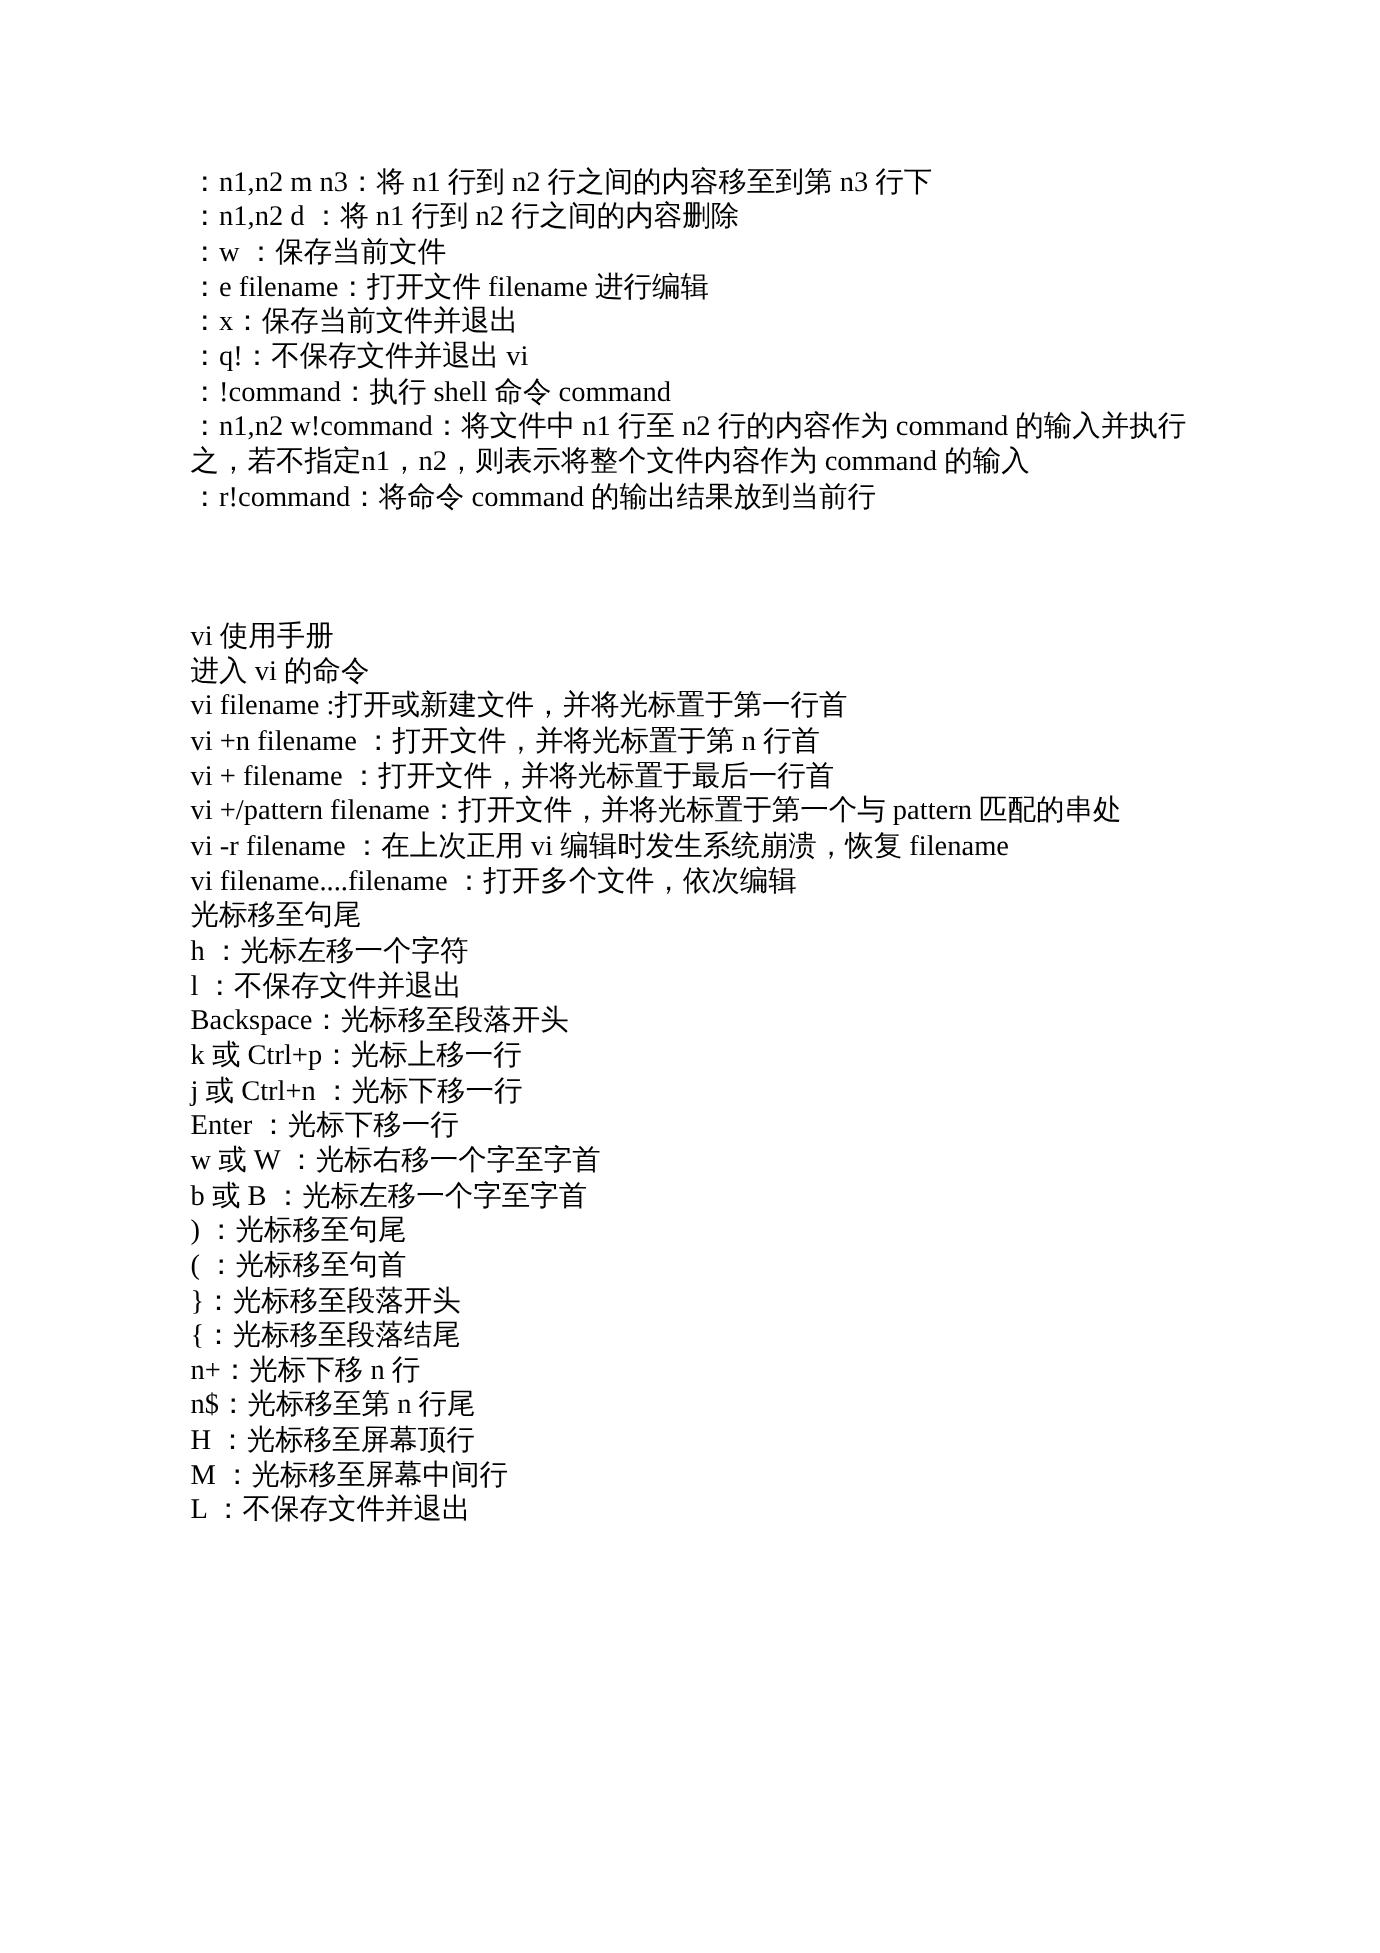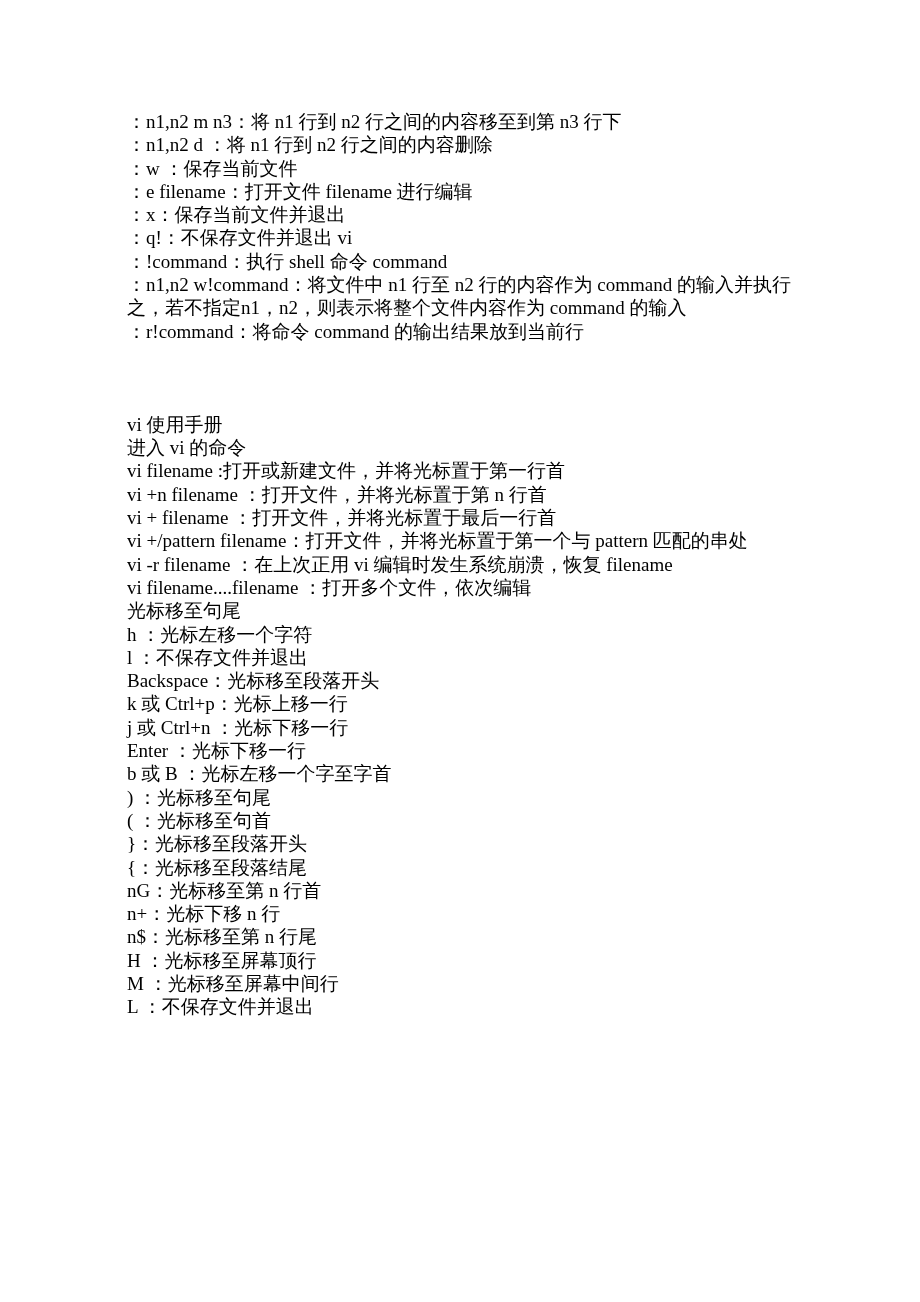--- a/index.html
+++ b/index.html
@@ -47,24 +47,24 @@
   <div class="line">vi +/pattern filename：打开文件，并将光标置于第一个与 pattern 匹配的串处</div>
   <div class="line">vi -r filename ：在上次正用 vi 编辑时发生系统崩溃，恢复 filename</div>
   <div class="line">vi filename....filename ：打开多个文件，依次编辑</div>
   <div class="line">光标移至句尾</div>
   <div class="line">h ：光标左移一个字符</div>
   <div class="line">l ：不保存文件并退出</div>
   <div class="line">Backspace：光标移至段落开头</div>
   <div class="line">k 或 Ctrl+p：光标上移一行</div>
   <div class="line">j 或 Ctrl+n ：光标下移一行</div>
   <div class="line">Enter ：光标下移一行</div>
+  <div class="line">w 或 W ：光标右移一个字至字首</div>
   <div class="line">b 或 B ：光标左移一个字至字首</div>
   <div class="line">) ：光标移至句尾</div>
   <div class="line">( ：光标移至句首</div>
   <div class="line">}：光标移至段落开头</div>
   <div class="line">{：光标移至段落结尾</div>
-  <div class="line">nG：光标移至第 n 行首</div>
   <div class="line">n+：光标下移 n 行</div>
   <div class="line">n$：光标移至第 n 行尾</div>
   <div class="line">H ：光标移至屏幕顶行</div>
   <div class="line">M ：光标移至屏幕中间行</div>
   <div class="line">L ：不保存文件并退出</div>
 </div>
 
 </body></html>

